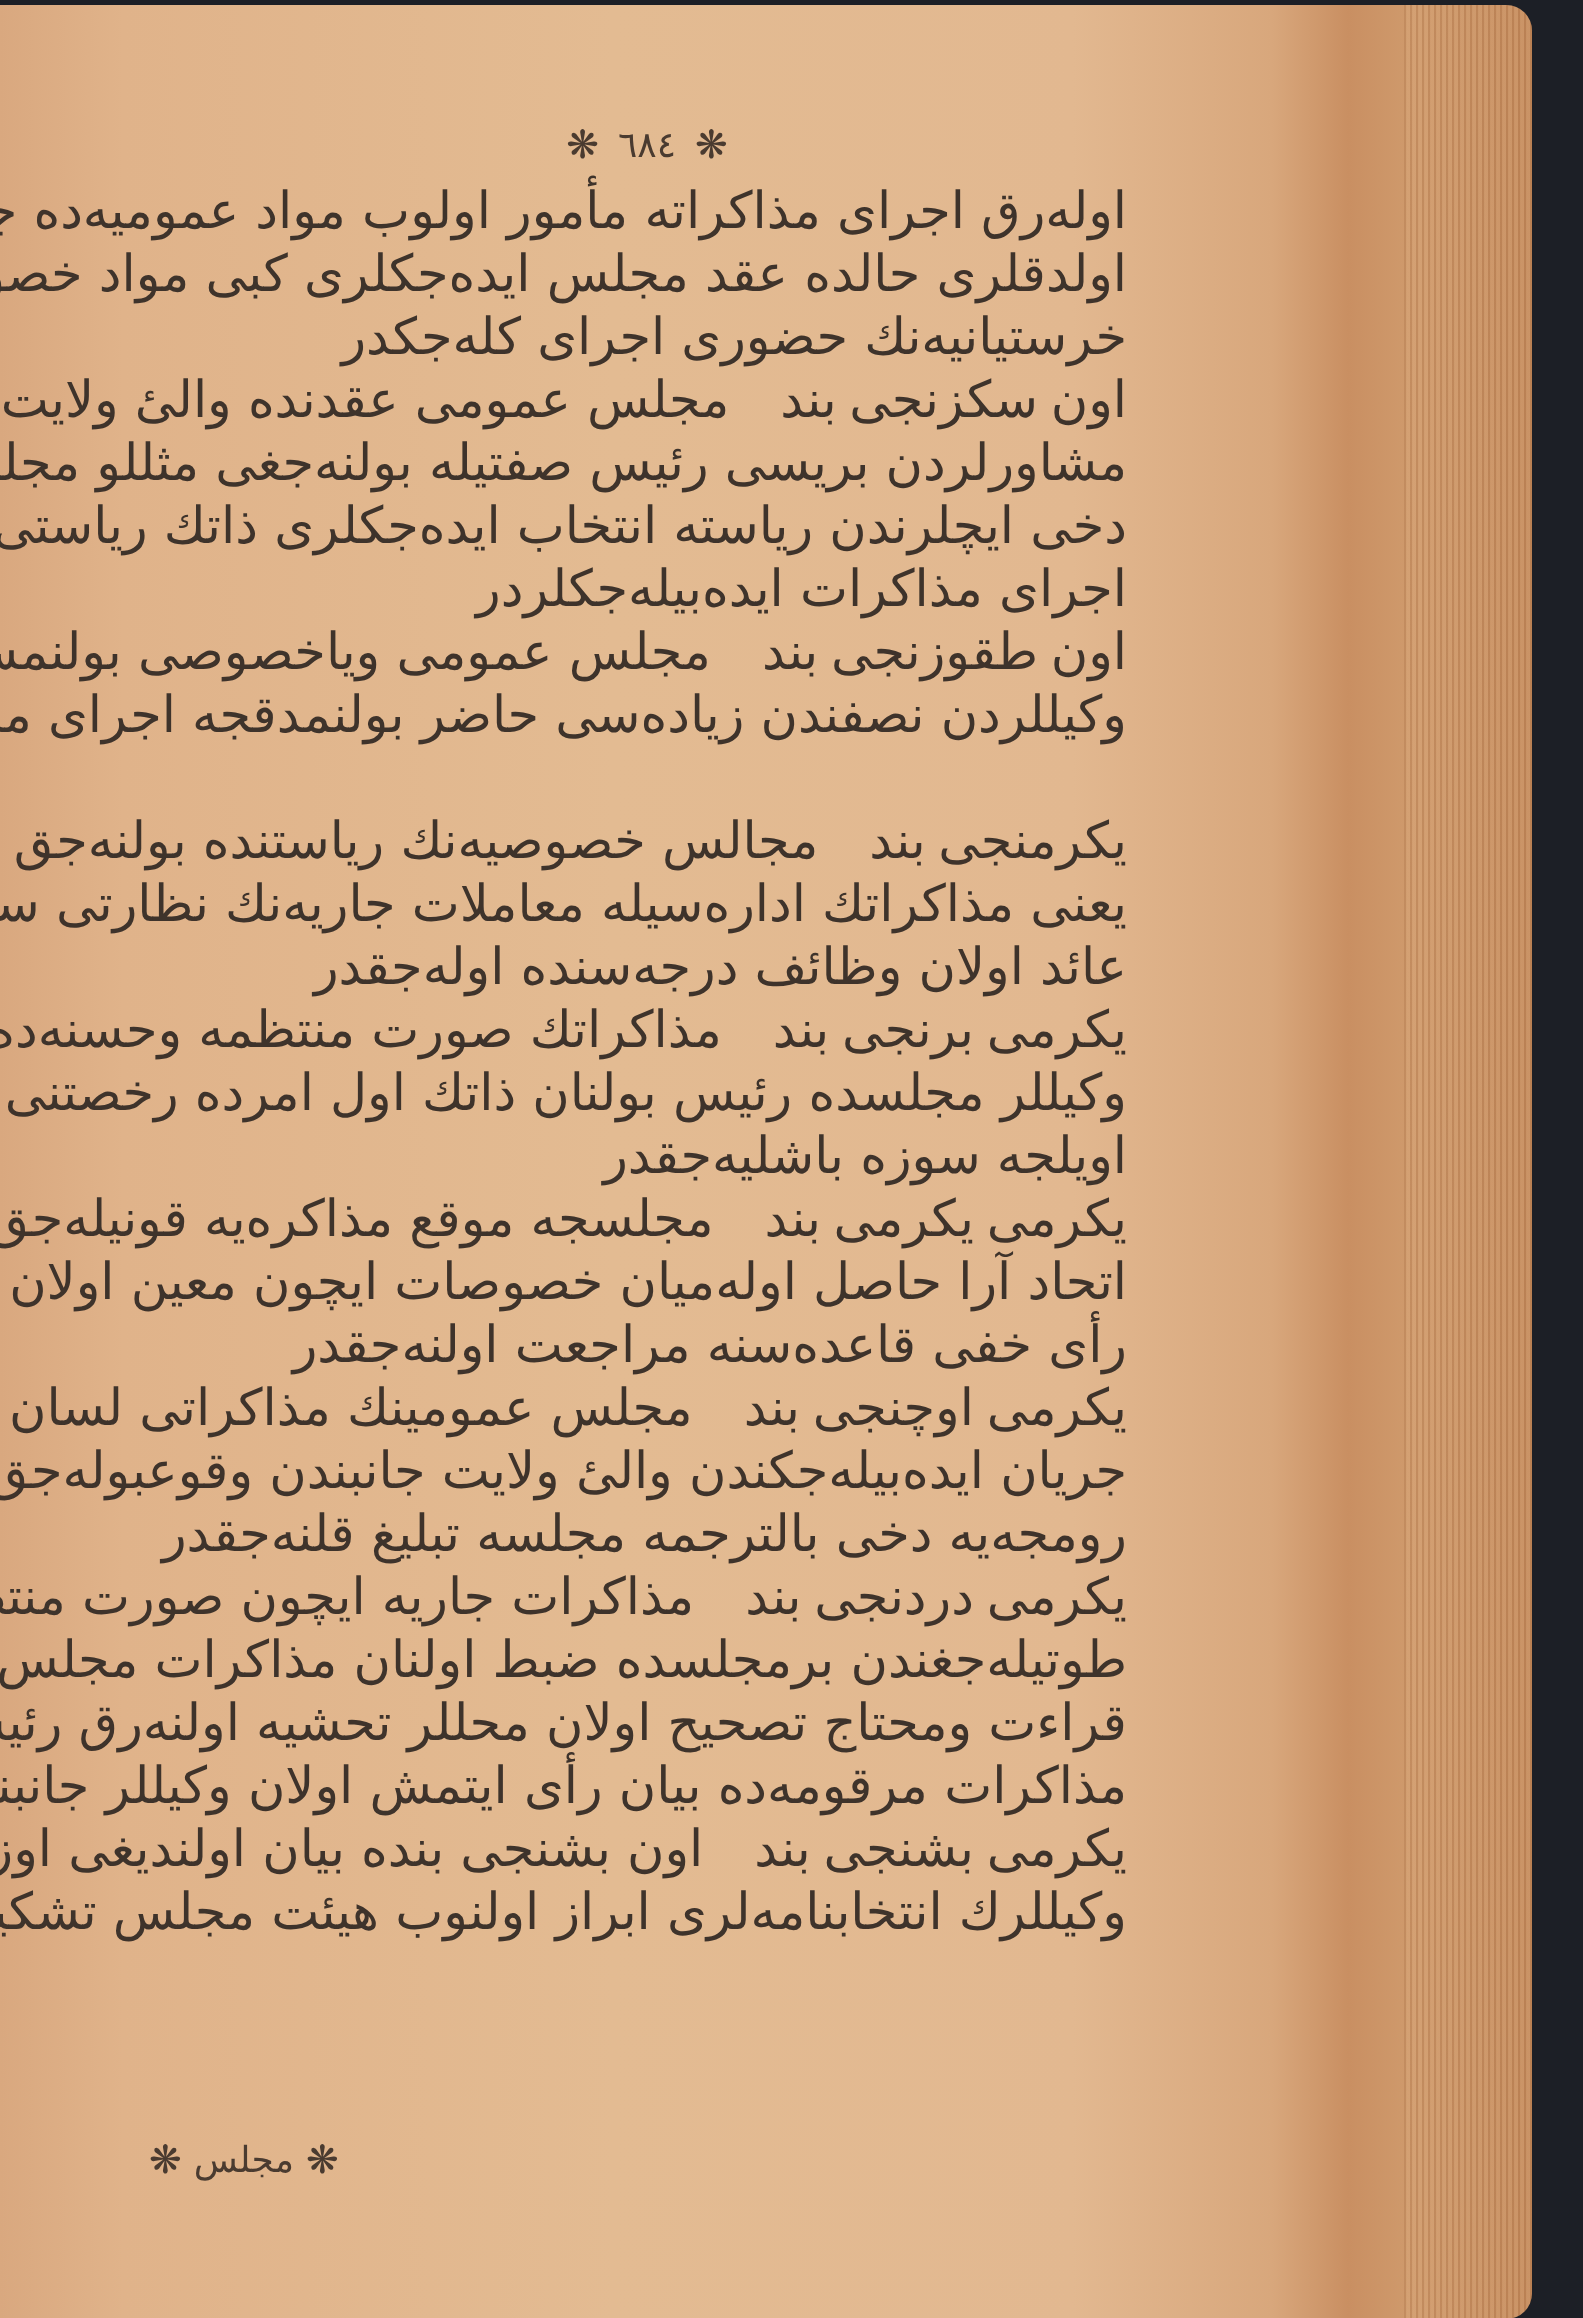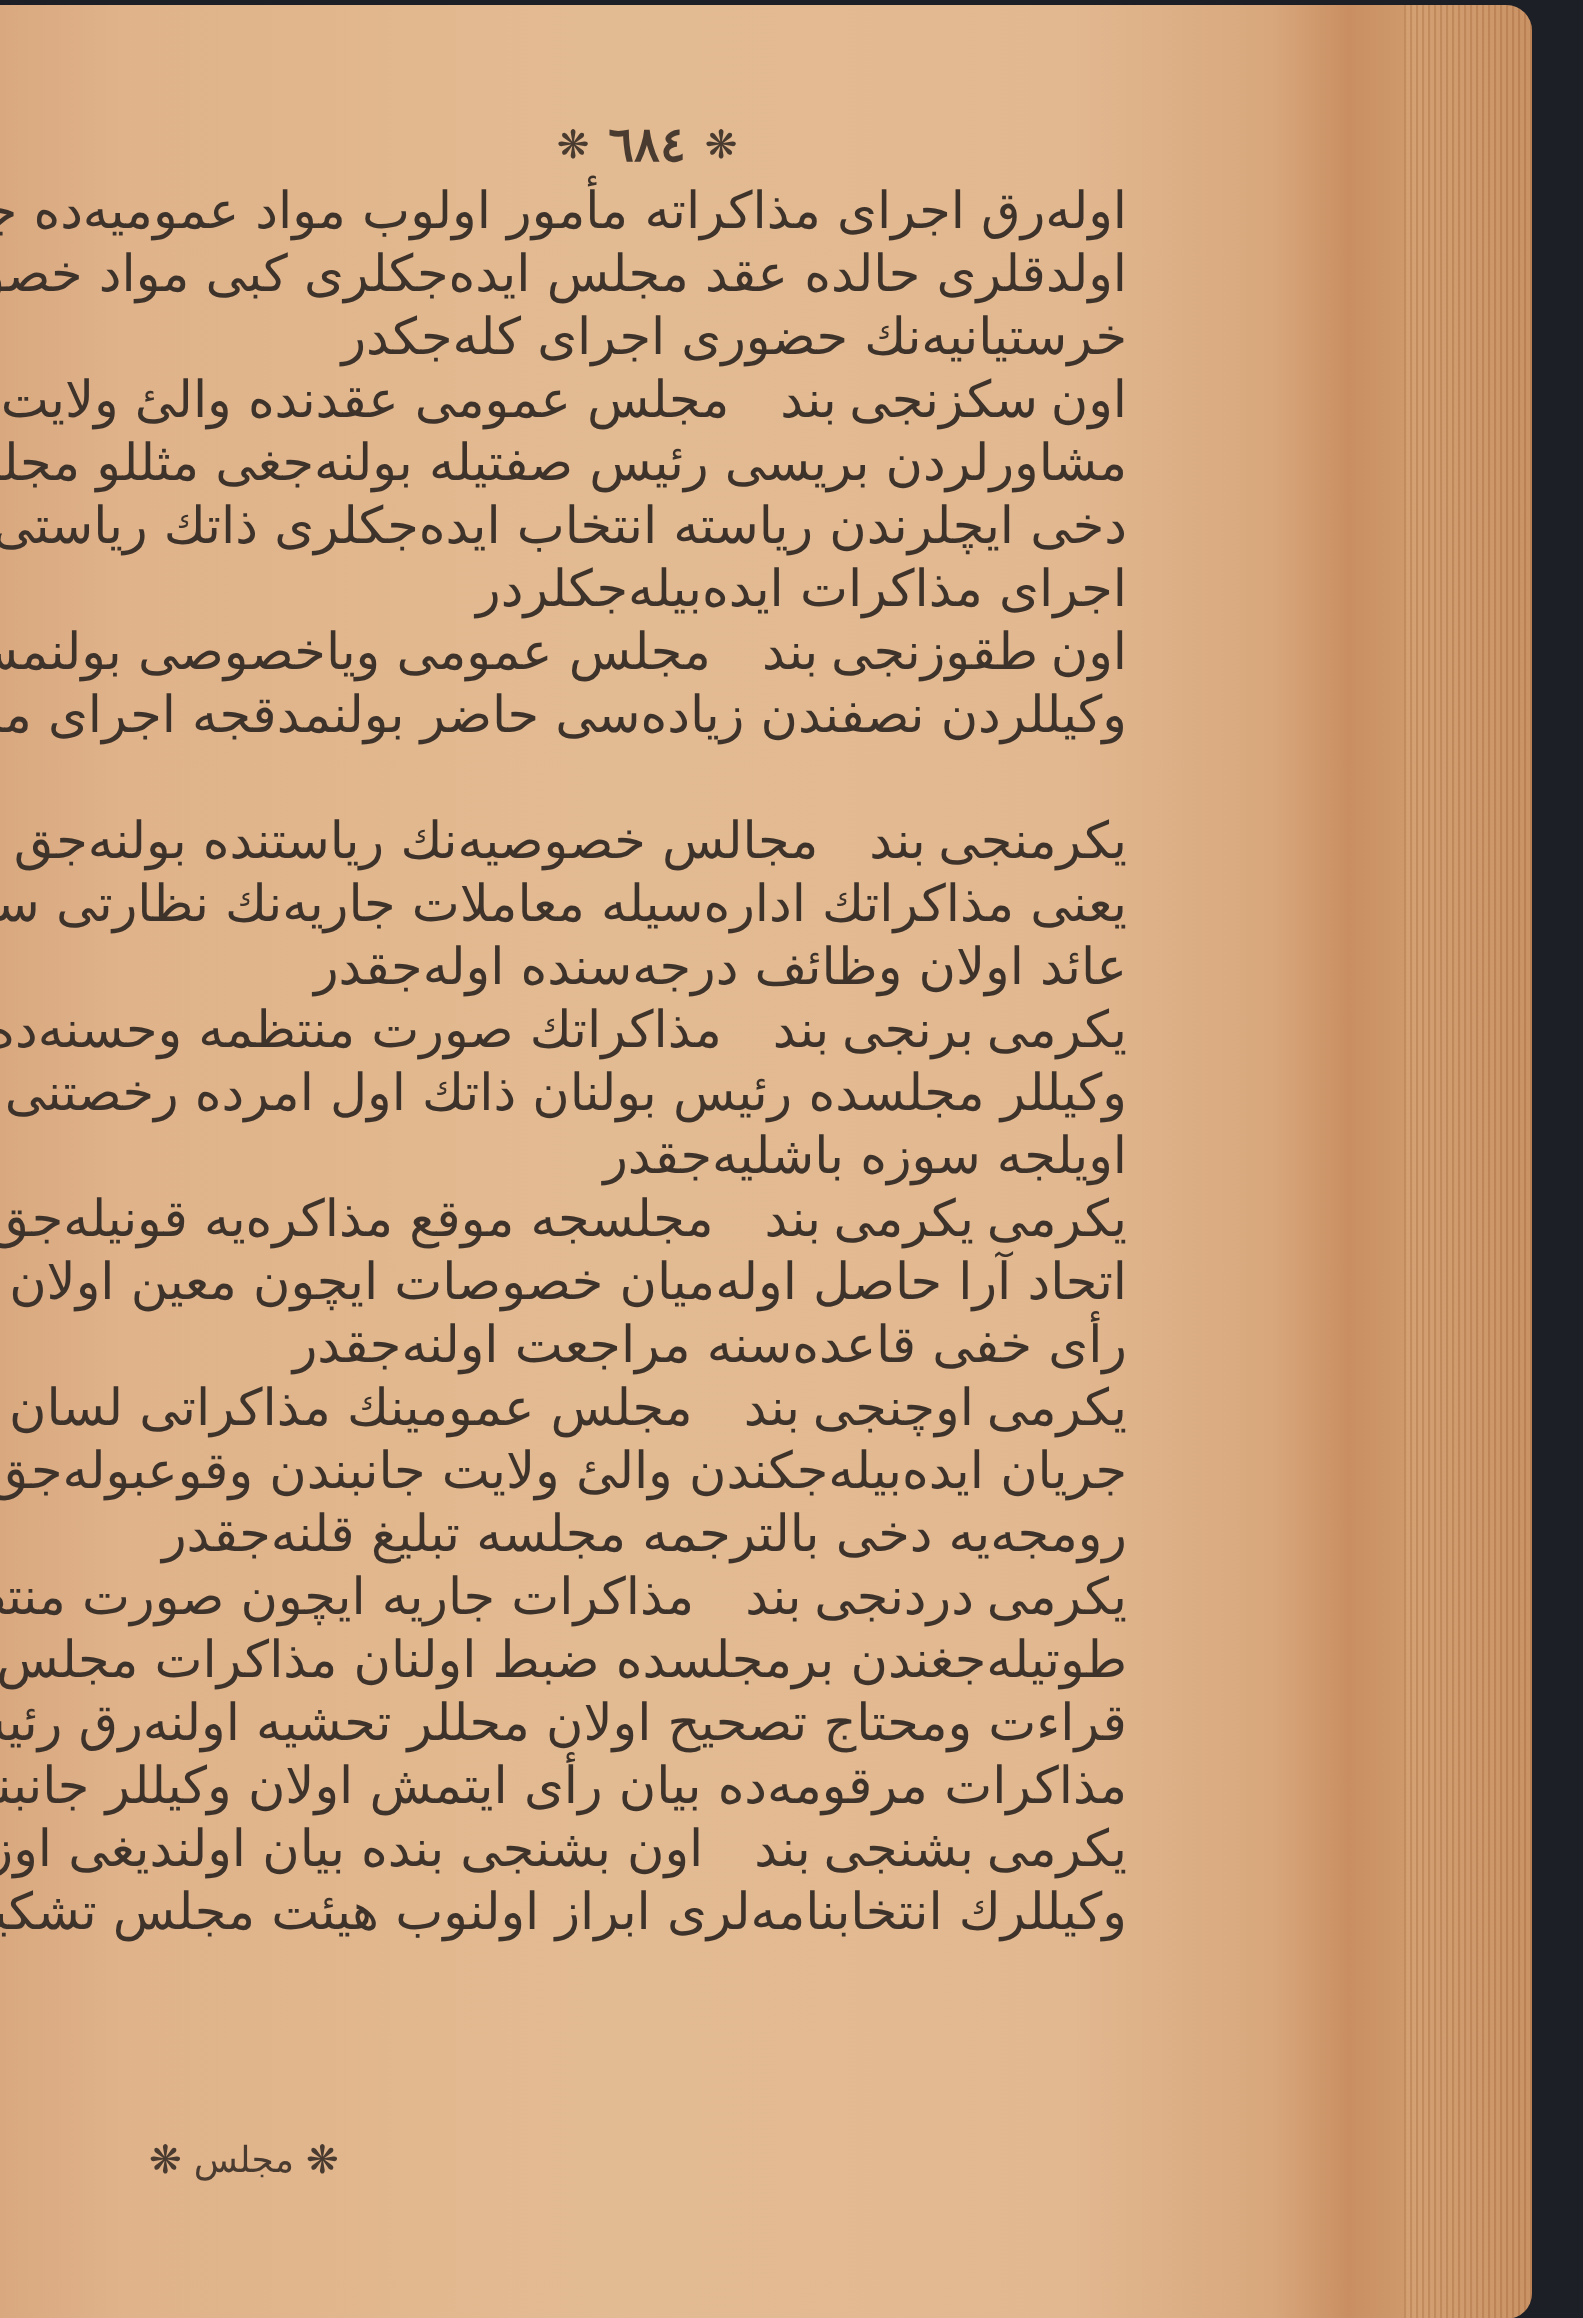--- a/index.html
+++ b/index.html
@@ -20,21 +20,21 @@
     .page-edges {
       position: absolute; right: 0; top: 0; width: 128px; height: 100%;
       background: repeating-linear-gradient(90deg, rgba(140,80,40,0.18) 0px, rgba(140,80,40,0.18) 1.7px, rgba(255,220,180,0.10) 2.6px, rgba(255,220,180,0.10) 6px);
     }
     .header {
       position: absolute; top: 109px; left: 511px; width: 272px; height: 60px;
       display: flex; justify-content: center; align-items: center; gap: 19px;
       color: #4a3b30; font-size: 37px;
     }
     .ornament { font-size: 39px; color: #4a3b30; }
-    .page-number { font-size: 48px; letter-spacing: 1.7px; font-weight: bold; }
+    .page-number { font-size: 36px; letter-spacing: 1.7px; }
     .text-block {
       position: absolute; left: 174px; top: 174px; width: 953px;
       direction: rtl; text-align: justify;
       color: #3e332b; font-size: 51px; line-height: 63px;
     }
     .line { display: block; white-space: nowrap; height: 63px; text-align-last: justify; text-align: justify; }
     .line.last { text-align-last: right; }
     .gap { height: 63px; }
     .article-label { margin-left: 51px; font-family: Liberation Serif, serif; }
     .catchword {

